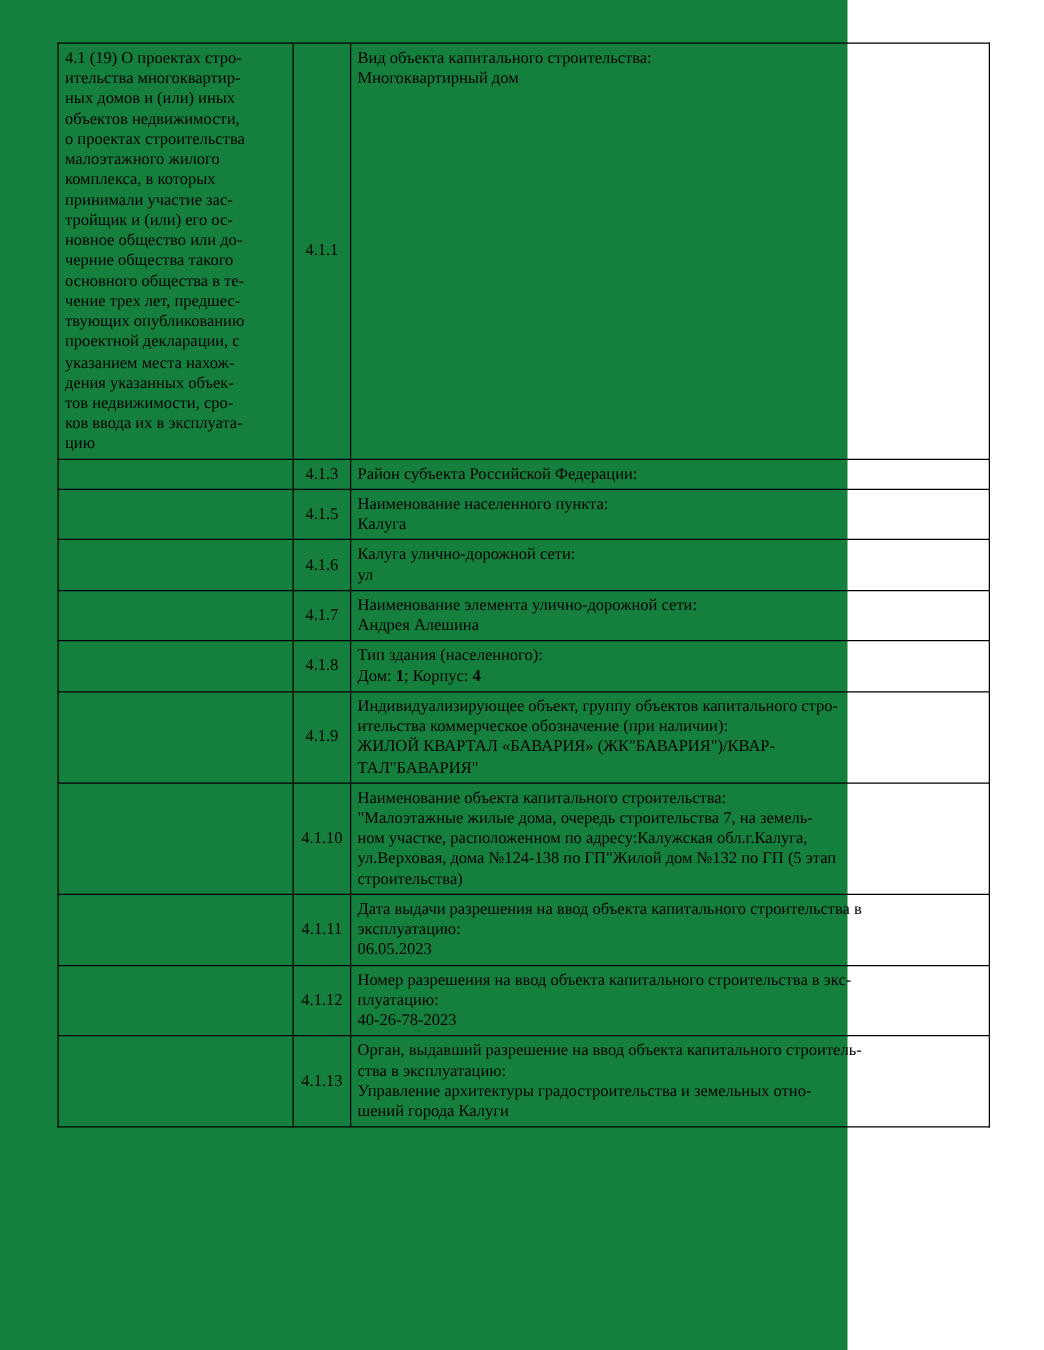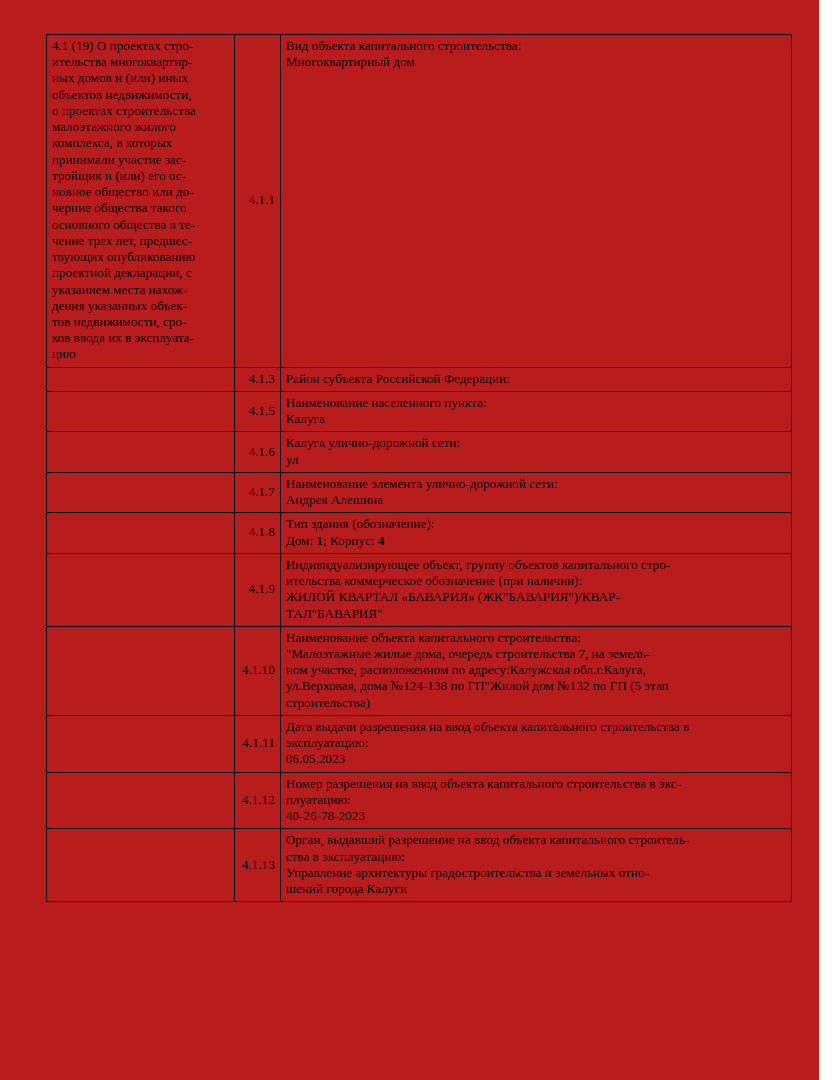--- a/index.html
+++ b/index.html
@@ -7,25 +7,25 @@
     padding: 0;
     background: #ffffff;
   }
   body {
     width: 835px;
     min-height: 1080px;
     font-family: "Liberation Serif", serif;
     color: #000000;
   }
   .page {
-    width: 819px;
+    width: 678px;
     min-height: 1080px;
     box-sizing: border-box;
     padding: 34px 44px 16px 46px;
-    background: #b91c1c;
+    background: #15803d;
   }
   table.decl {
     border-collapse: collapse;
     width: 745px;
     table-layout: fixed;
   }
   table.decl td {
     border: 1px solid #000000;
     vertical-align: top;
     padding: 3px 5px 4px 5px;
@@ -35,21 +35,21 @@
   col.c1 { width: 188px; }
   col.c2 { width: 46px; }
   col.c3 { width: 511px; }
 
   td.qcell {
     font-size: 13.2px;
     line-height: 1.235;
     padding-top: 4px;
   }
   td.numcell {
-    text-align: right;
+    text-align: center;
     vertical-align: middle;
     font-size: 13.2px;
     padding-top: 4px;
   }
   td.numcell.mid {
     vertical-align: middle;
   }
   td.valcell {
     vertical-align: middle;
     margin-top: 13px;
@@ -122,21 +122,21 @@
         <td class="valcell">
           <span class="lbl">Наименование элемента улично-дорожной сети:</span>
           <span class="val">Андрея Алешина</span>
         </td>
       </tr>
 
       <tr>
         <td></td>
         <td class="numcell mid"><span>4.1.8</span></td>
         <td class="valcell">
-          <span class="lbl">Тип здания (обозначение):</span>
+          <span class="lbl">Тип здания (населенного):</span>
           <span class="val inlinepair"><span>Дом: </span><b>1</b><span>;  Корпус: </span><b>4</b></span>
         </td>
       </tr>
 
       <tr>
         <td></td>
         <td class="numcell mid"><span>4.1.9</span></td>
         <td class="valcell">
           <span class="lbl">Индивидуализирующее объект, группу объектов капитального стро-<br>ительства коммерческое обозначение (при наличии):</span>
           <span class="val">ЖИЛОЙ КВАРТАЛ «БАВАРИЯ» (ЖК"БАВАРИЯ")/КВАР-<br>ТАЛ"БАВАРИЯ"</span>

